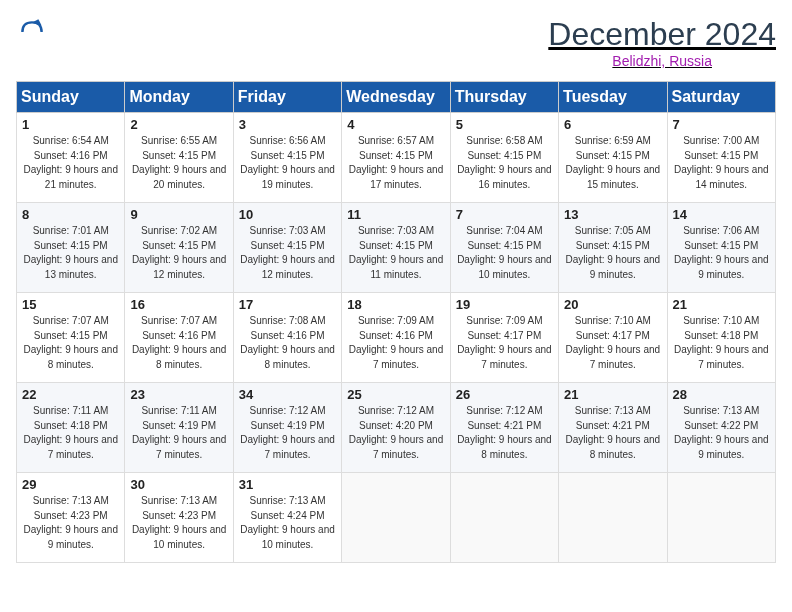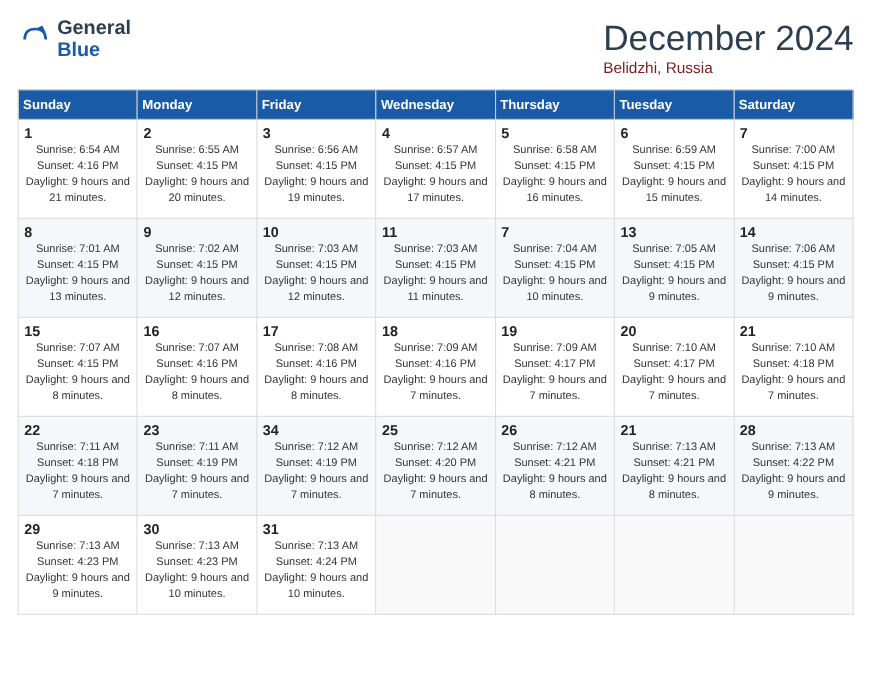--- a/index.html
+++ b/index.html
@@ -25,42 +25,43 @@
       font-size: 18px;
       font-weight: bold;
       color: #2c3e50;
       line-height: 1.1;
     }
     .logo-icon {
       width: 32px;
       height: 32px;
     }
     .title-block {
-      text-align: left;
+      text-align: center;
+      text-decoration: underline;
     }
     .month-title {
       font-size: 32px;
       font-weight: normal;
       color: #2c3e50;
     }
     .location {
       font-size: 14px;
-      color: #7f1d1d;
+      color: #a21caf;
     }
     .calendar {
       width: 100%;
       border-collapse: collapse;
       font-size: 10.5px;
     }
     .calendar th {
       background: #1a5ba8;
       color: #fff;
       padding: 6px 4px;
       text-align: left;
-      font-size: 12px;
+      font-size: 16px;
       font-weight: bold;
       border: 1px solid #ccc;
     }
     .calendar td {
       vertical-align: top;
       padding: 4px 5px;
       border: 1px solid #ddd;
       width: calc(100%/7);
       height: 90px;
       background: #fff;
@@ -87,24 +88,20 @@
   </style>
 </head>
 <body>
 
 <div class="header">
   <div class="logo">
     <svg class="logo-icon" viewBox="0 0 40 40" xmlns="http://www.w3.org/2000/svg">
       <path d="M8 20 Q8 8 20 8 Q32 8 32 20" fill="none" stroke="#1a5ba8" stroke-width="3"></path>
       <path d="M20 8 L28 4 L32 12" fill="#1a5ba8"></path>
     </svg>
-    <div class="logo-text">
-      <div>General</div>
-      <div style="color:#1a5ba8">Blue</div>
-    </div>
   </div>
   <div class="title-block">
     <div class="month-title">December 2024</div>
     <div class="location">Belidzhi, Russia</div>
   </div>
 </div>
 
 <table class="calendar">
   <thead>
     <tr>

